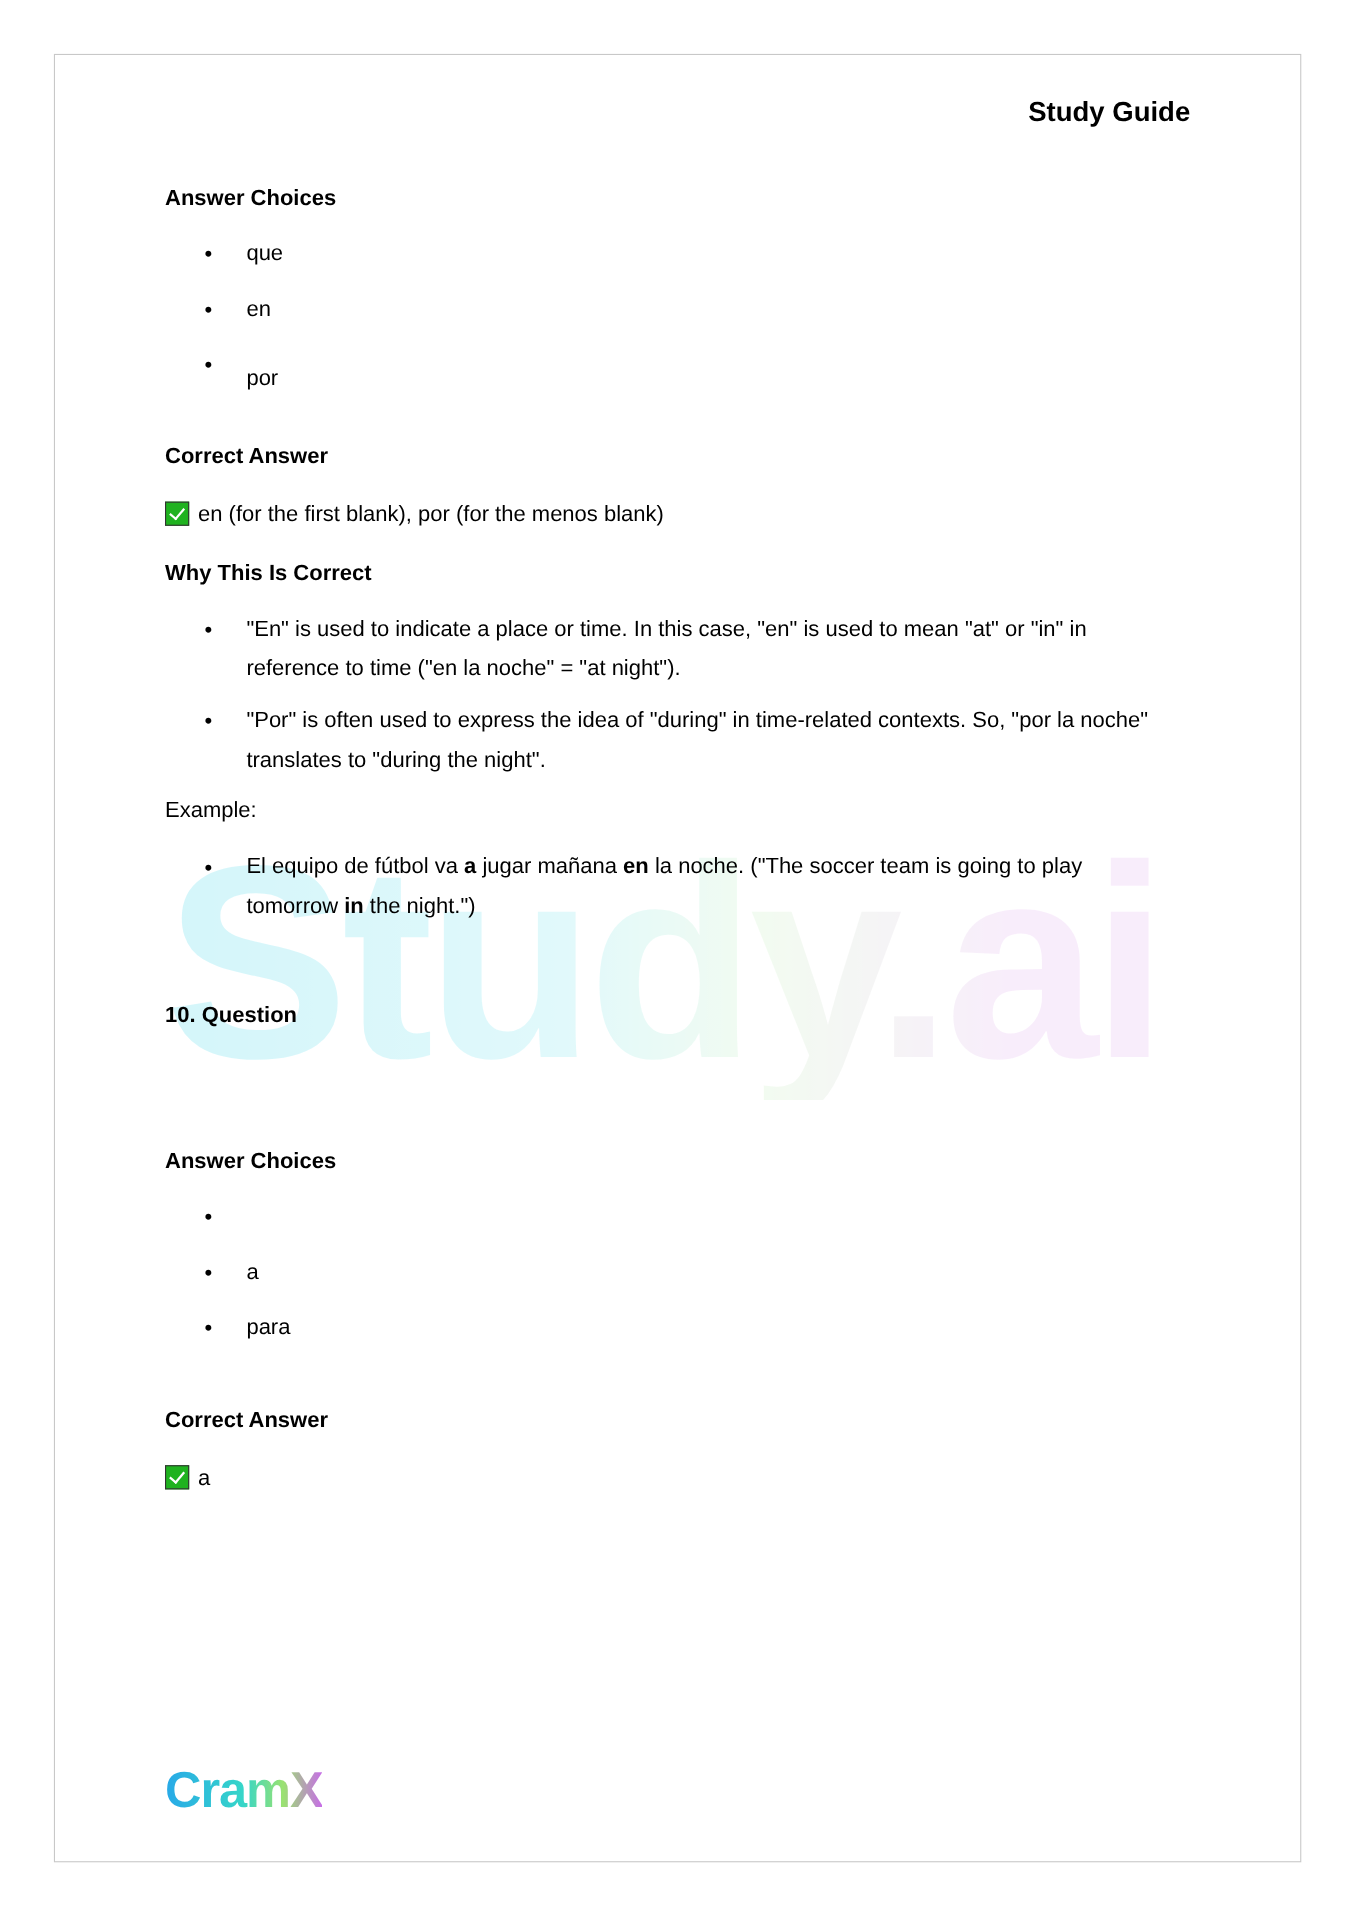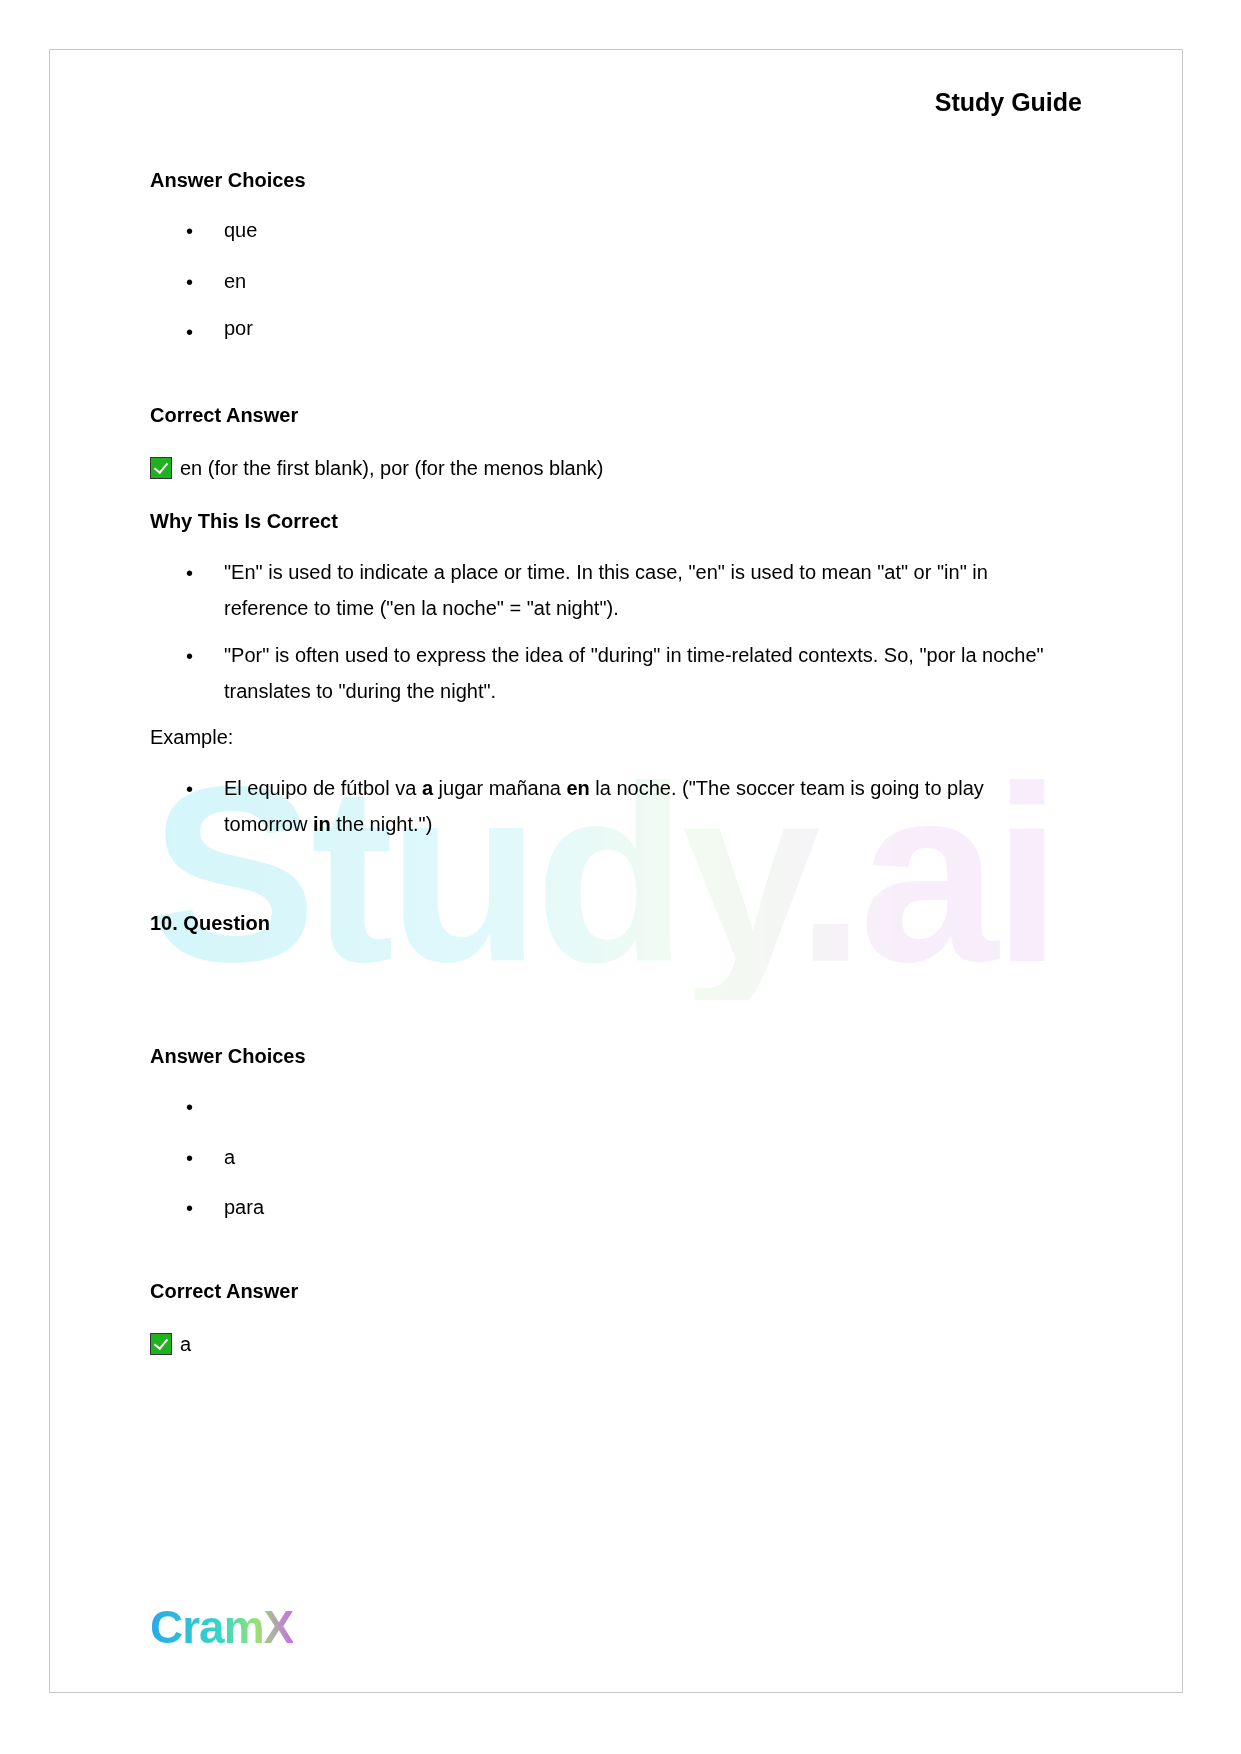--- a/index.html
+++ b/index.html
@@ -22,21 +22,21 @@
   <div class="watermark">Study.ai</div>
 
   <div class="title">Study Guide</div>
 
   <div class="abs h" style="top:112px">Answer Choices</div>
   <div class="bullet" style="top:170px">•</div>
   <div class="bullet-text" style="top:162px">que</div>
   <div class="bullet" style="top:221px">•</div>
   <div class="bullet-text" style="top:213px">en</div>
   <div class="bullet" style="top:271px">•</div>
-  <div class="bullet-text" style="top:260px">por</div>
+  <div class="bullet-text" style="top:276px">por</div>
 
   <div class="abs h" style="top:347px">Correct Answer</div>
   <div class="abs" style="top:400px">
     <span class="check"></span><span>en (for the first blank), por (for the menos blank)</span>
   </div>
 
   <div class="abs h" style="top:453px">Why This Is Correct</div>
   <div class="bullet" style="top:512px">•</div>
   <div class="bullet-text" style="top:504px">
     <div>"En" is used to indicate a place or time. In this case, "en" is used to mean "at" or "in" in</div>

